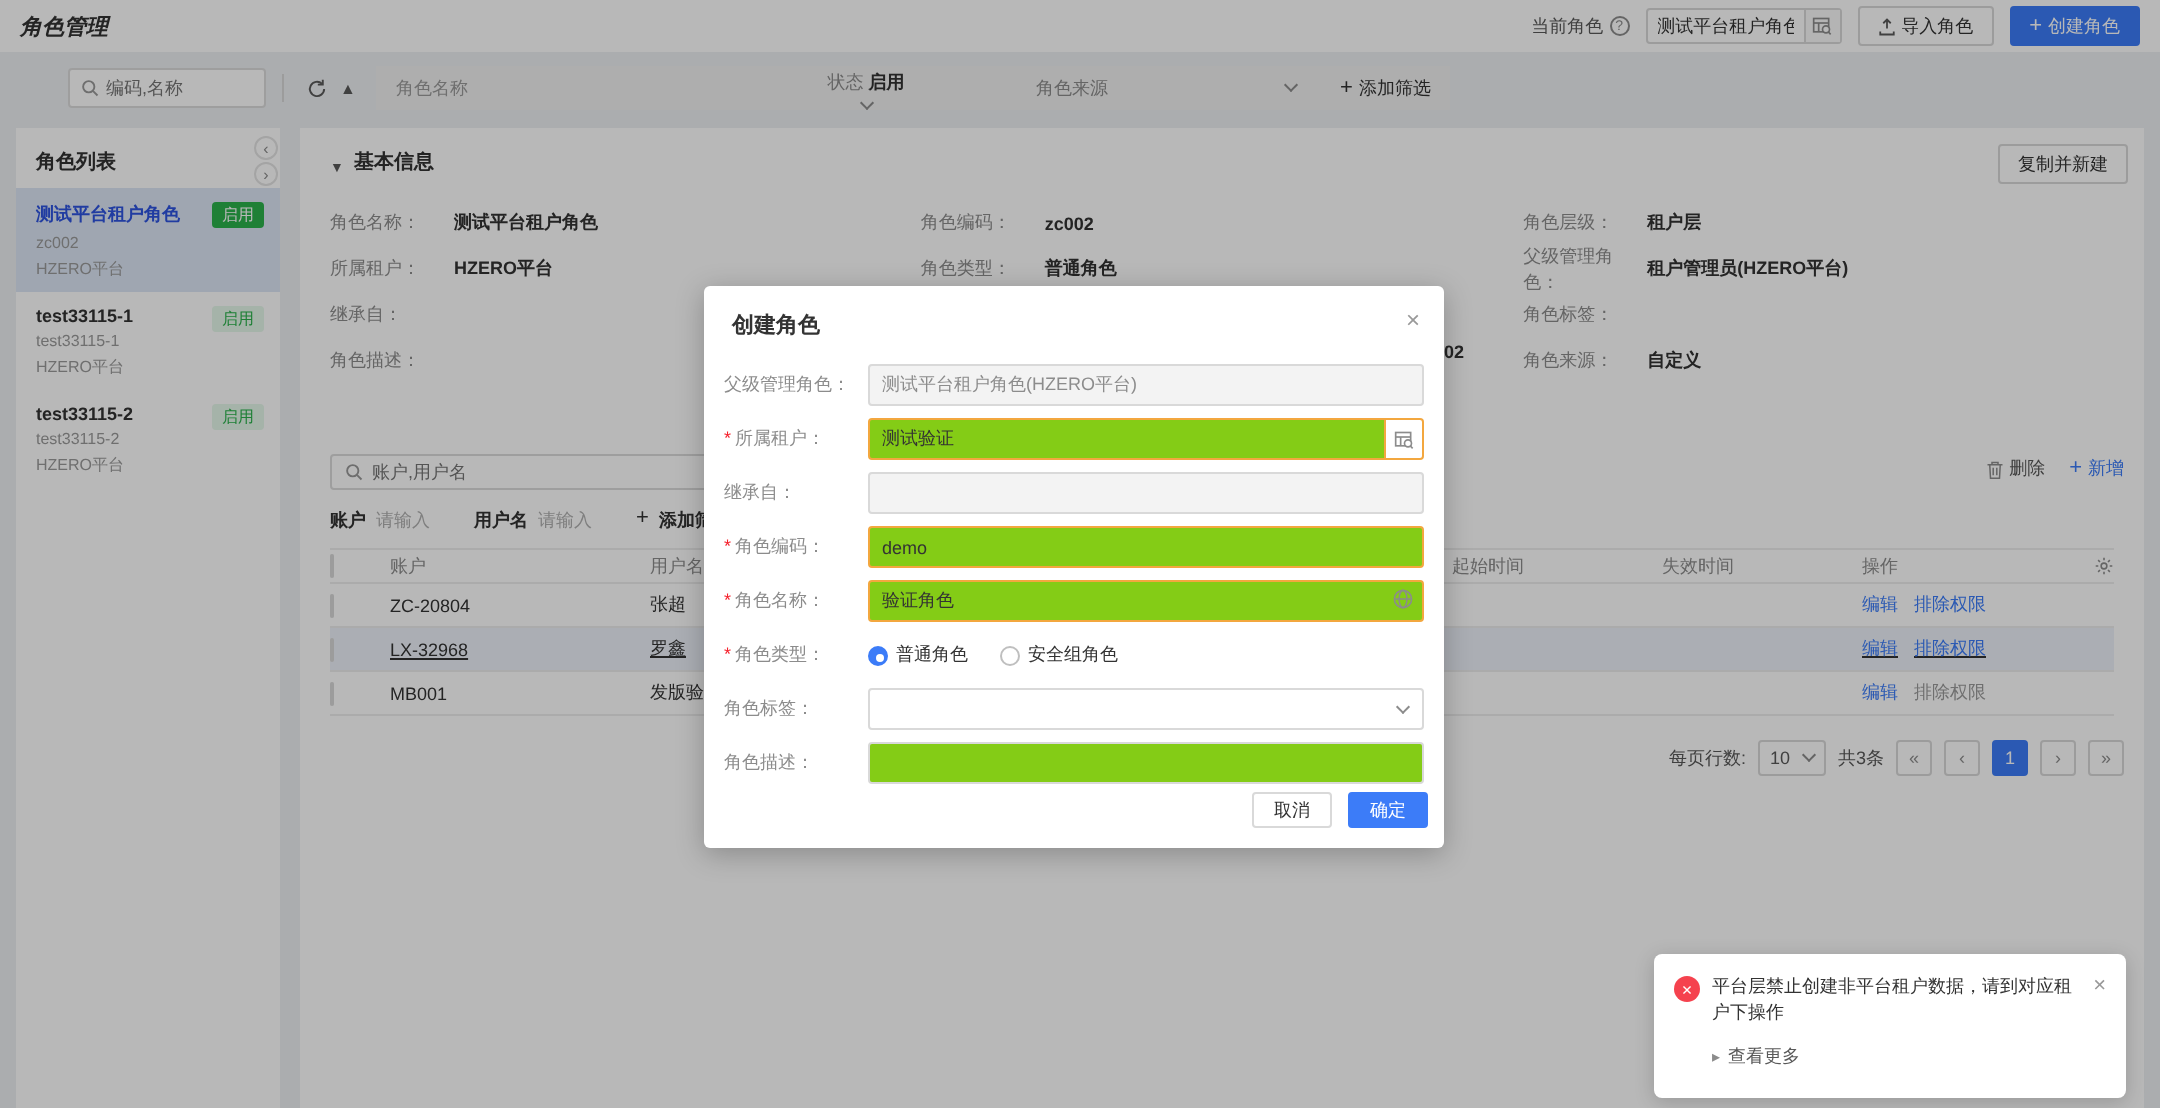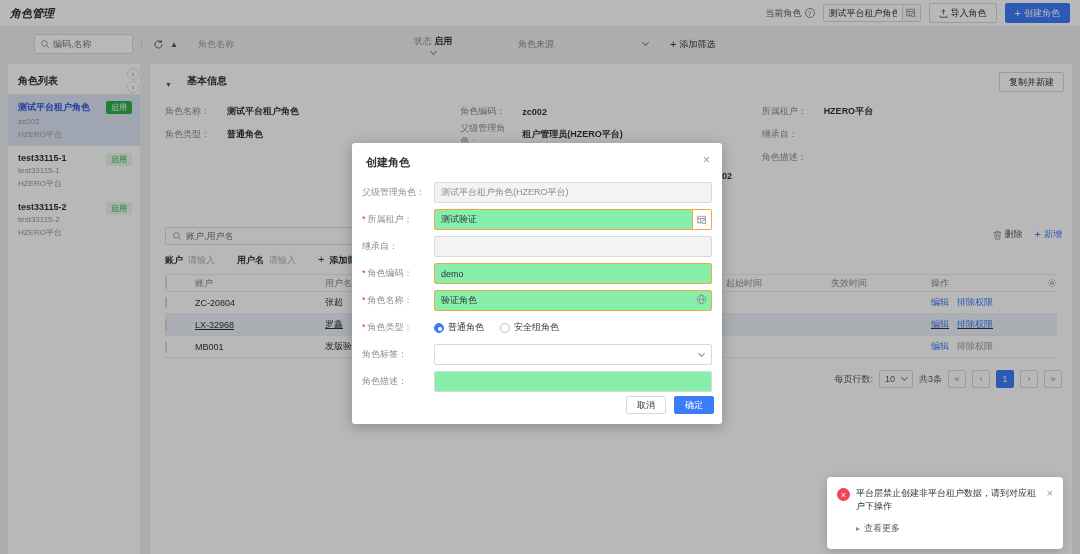--- a/index.html
+++ b/index.html
@@ -48,21 +48,21 @@
   .role-item .r-name { font-size:9px; font-weight:bold; color:#333; max-width:80px; }
   .role-item.selected { background:var(--selected-bg); }
   .role-item.selected .r-name { color:#2e54e0; }
   .role-item .r-sub { font-size:8px; color:#9a9a9a; margin-top:3px; }
   .badge { position:absolute; right:8px; top:7px; font-size:8px; padding:1px 5px; border-radius:2px; }
   .badge-solid { background:var(--success); color:#fff; }
   .badge-soft { background:var(--success-bg); color:var(--success); }
 
   
   .main-card { position:absolute; top:64px; left:150px; right:8px; bottom:0; background:#fff; }
-  .section-head { position:absolute; top:10px; left:15px; right:8px; display:flex; align-items:flex-end; gap:15px; }
+  .section-head { position:absolute; top:10px; left:15px; right:8px; display:flex; align-items:flex-end; gap:5px; }
   .caret-down-ic { font-size:7px; color:#595959; }
   .section-title { font-size:10px; font-weight:bold; color:#333; }
   .copy-btn { position:absolute; right:0; top:-2px; }
   .info-grid { position:absolute; top:36px; left:15px; right:15px; display:grid; grid-template-columns:1fr 1.02fr 1fr; }
   .info-cell { display:flex; height:23px; align-items:center; }
   .info-cell .lab { color:#8c8c8c; width:62px; flex:none; }
   .col3 .lab { width:62px; }
   .info-cell .val { color:#333; font-weight:bold; }
   .frag { position:absolute; top:107px; left:572px; font-weight:bold; color:#333; }
 
@@ -106,21 +106,21 @@
   .overlay { position:absolute; inset:0; background:rgba(0,0,0,0.28); z-index:10; }
   .modal { position:absolute; left:352px; top:143px; width:370px; height:281px; background:#fff; border-radius:3px; box-shadow:0 3px 14px rgba(0,0,0,0.25); z-index:20; }
   .modal-head { position:relative; padding:12px 14px 0; }
   .modal-title { font-size:11px; font-weight:bold; color:#333; }
   .modal-close { position:absolute; right:12px; top:10px; color:#999; font-size:12px; cursor:pointer; }
   .modal-body { padding:12px 10px 0; }
   .m-row { display:flex; align-items:center; margin-bottom:6px; height:21px; }
   .m-lab { width:72px; flex:none; color:#8c8c8c; font-size:9px; }
   .m-lab .req { color:#f5222d; margin-right:2px; }
   .m-ctl { flex:1; display:flex; align-items:center; height:21px; }
-  .inp { width:100%; height:21px; border:1px solid #d9d9d9; border-radius:2px; padding:0 6px; font-size:9px; color:#333; outline:none; background:#86efac; font-family:inherit; }
+  .inp { width:100%; height:21px; border:1px solid #d9d9d9; border-radius:2px; padding:0 6px; font-size:9px; color:#333; outline:none; background:#84cc16; font-family:inherit; }
   .inp.disabled { background:#f3f3f3; color:#8c8c8c; }
   .inp.warn { border-color:var(--warning); }
   .with-addon { display:flex; width:100%; }
   .with-addon .inp { border-top-right-radius:0; border-bottom-right-radius:0; }
   .addon { width:20px; height:21px; border:1px solid var(--warning); border-left:none; border-radius:0 2px 2px 0; display:flex; align-items:center; justify-content:center; background:#fff; cursor:pointer; }
   .inp-wrap { position:relative; width:100%; }
   .inp-wrap .inner-ic { position:absolute; right:5px; top:4px; }
   .select { display:flex; align-items:center; justify-content:flex-end; width:100%; height:21px; border:1px solid #d9d9d9; border-radius:2px; padding:0 7px; background:#fff; cursor:pointer; }
   .radio-group { display:flex; gap:16px; align-items:center; }
   .radio-opt { display:flex; align-items:center; gap:4px; cursor:pointer; }
@@ -252,20 +252,24 @@
     <div class="info-grid">
 
       <div class="info-cell">
           <span class="lab">角色名称：</span>
           <span class="val">测试平台租户角色</span>
         </div>
       <div class="info-cell">
           <span class="lab">角色编码：</span>
           <span class="val">zc002</span>
         </div>
+      <div class="info-cell col3">
+          <span class="lab">角色层级：</span>
+          <span class="val">租户层</span>
+        </div>
 
       <div class="info-cell">
           <span class="lab">所属租户：</span>
           <span class="val">HZERO平台</span>
         </div>
       <div class="info-cell">
           <span class="lab">角色类型：</span>
           <span class="val">普通角色</span>
         </div>
       <div class="info-cell col3">

